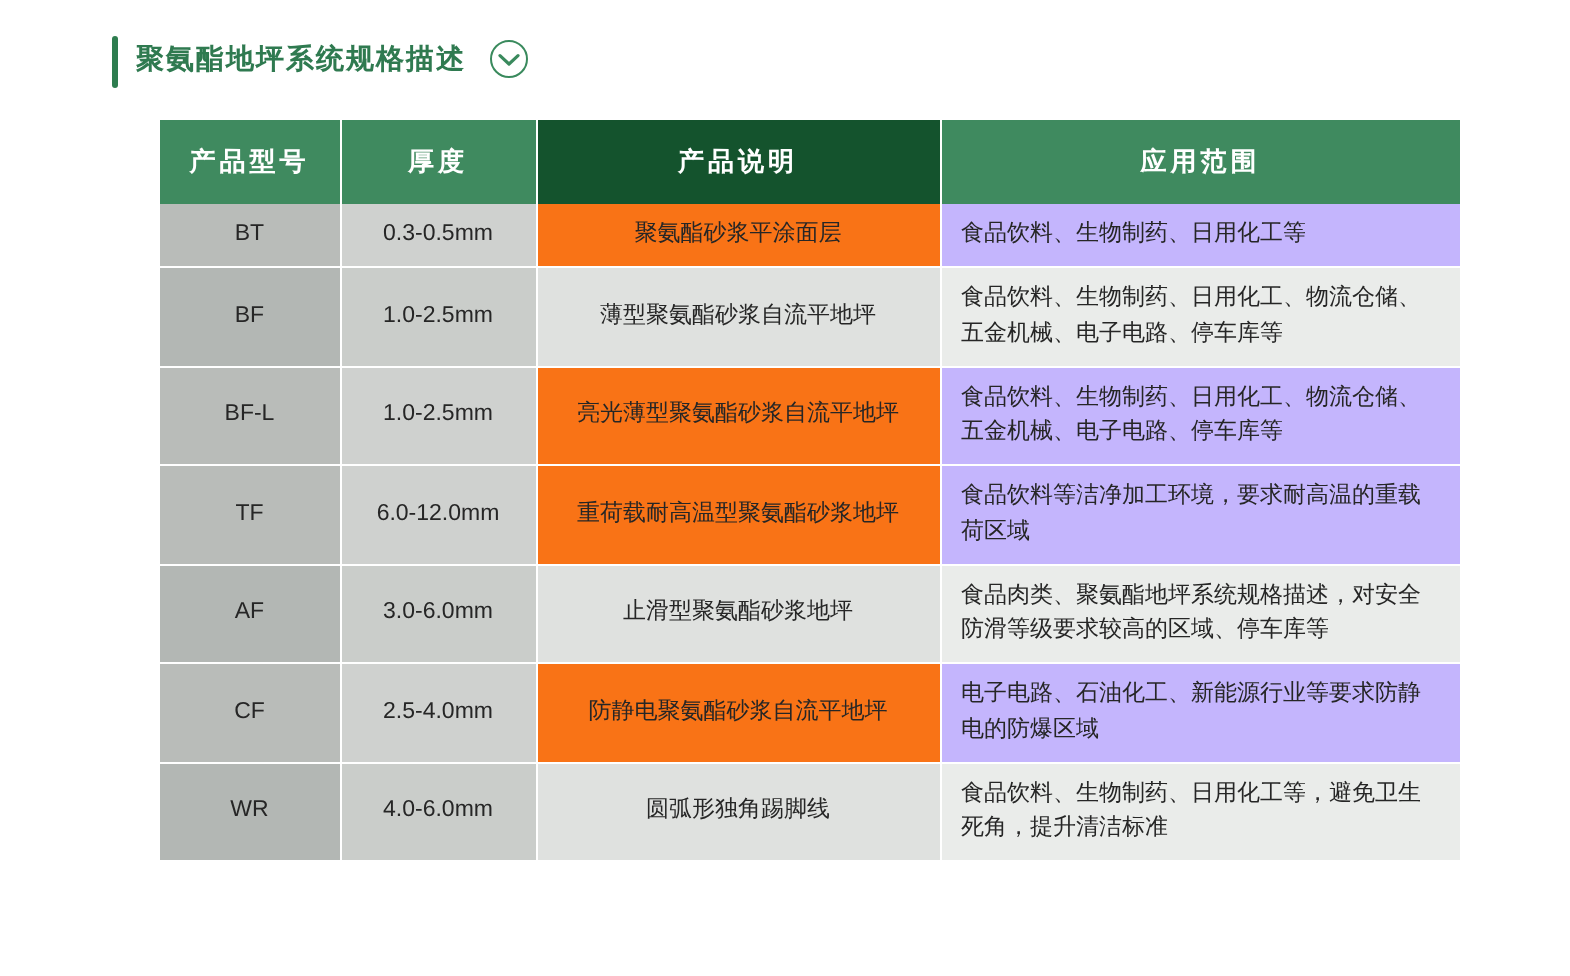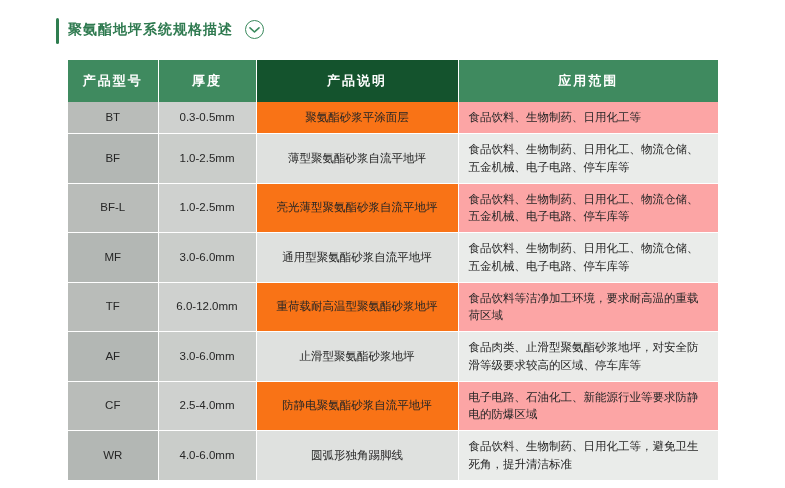--- a/index.html
+++ b/index.html
@@ -50,21 +50,21 @@
     border-radius: 50%;
     display: flex;
     align-items: center;
     justify-content: center;
     box-sizing: border-box;
   }
   .chevron-circle svg { display: block; }
 
   .table-wrap {
     position: absolute;
-    left: 68px;
+    left: 80px;
     top: 60px;
     width: 542px;
   }
   table.spec {
     border-collapse: collapse;
     width: 650px;
     table-layout: fixed;
   }
   table.spec th {
     background: #3f8a5f;
@@ -104,21 +104,21 @@
     color: #1d1d1d;
     font-size: 12px;
   }
   td.c-desc {
     text-align: center;
     background: #f97316;
     color: #1d1d1d;
   }
   td.c-app {
     text-align: left;
-    background: #fca5a5;
+    background: #c4b5fd;
     color: #1d1d1d;
   }
   tr.alt td.c-model { background: #b3b7b4; }
   tr.alt td.c-thick { background: #cacdca; }
   tr.alt td.c-desc  { background: #dfe1df; }
   tr.alt td.c-app   { background: #eaecea; }
 </style>
 </head>
 <body>
 
@@ -163,37 +163,31 @@
           <td class="c-thick">1.0-2.5mm</td>
           <td class="c-desc">薄型聚氨酯砂浆自流平地坪</td>
           <td class="c-app">食品饮料、生物制药、日用化工、物流仓储、五金机械、电子电路、停车库等</td>
         </tr>
         <tr>
           <td class="c-model">BF-L</td>
           <td class="c-thick">1.0-2.5mm</td>
           <td class="c-desc">亮光薄型聚氨酯砂浆自流平地坪</td>
           <td class="c-app">食品饮料、生物制药、日用化工、物流仓储、五金机械、电子电路、停车库等</td>
         </tr>
-        <tr class="alt">
-          <td class="c-model">MF</td>
-          <td class="c-thick">3.0-6.0mm</td>
-          <td class="c-desc">通用型聚氨酯砂浆自流平地坪</td>
-          <td class="c-app">食品饮料、生物制药、日用化工、物流仓储、五金机械、电子电路、停车库等</td>
-        </tr>
         <tr>
           <td class="c-model">TF</td>
           <td class="c-thick">6.0-12.0mm</td>
           <td class="c-desc">重荷载耐高温型聚氨酯砂浆地坪</td>
           <td class="c-app">食品饮料等洁净加工环境，要求耐高温的重载荷区域</td>
         </tr>
         <tr class="alt">
           <td class="c-model">AF</td>
           <td class="c-thick">3.0-6.0mm</td>
           <td class="c-desc">止滑型聚氨酯砂浆地坪</td>
-          <td class="c-app">食品肉类、止滑型聚氨酯砂浆地坪，对安全防滑等级要求较高的区域、停车库等</td>
+          <td class="c-app">食品肉类、聚氨酯地坪系统规格描述，对安全防滑等级要求较高的区域、停车库等</td>
         </tr>
         <tr>
           <td class="c-model">CF</td>
           <td class="c-thick">2.5-4.0mm</td>
           <td class="c-desc">防静电聚氨酯砂浆自流平地坪</td>
           <td class="c-app">电子电路、石油化工、新能源行业等要求防静电的防爆区域</td>
         </tr>
         <tr class="alt">
           <td class="c-model">WR</td>
           <td class="c-thick">4.0-6.0mm</td>

